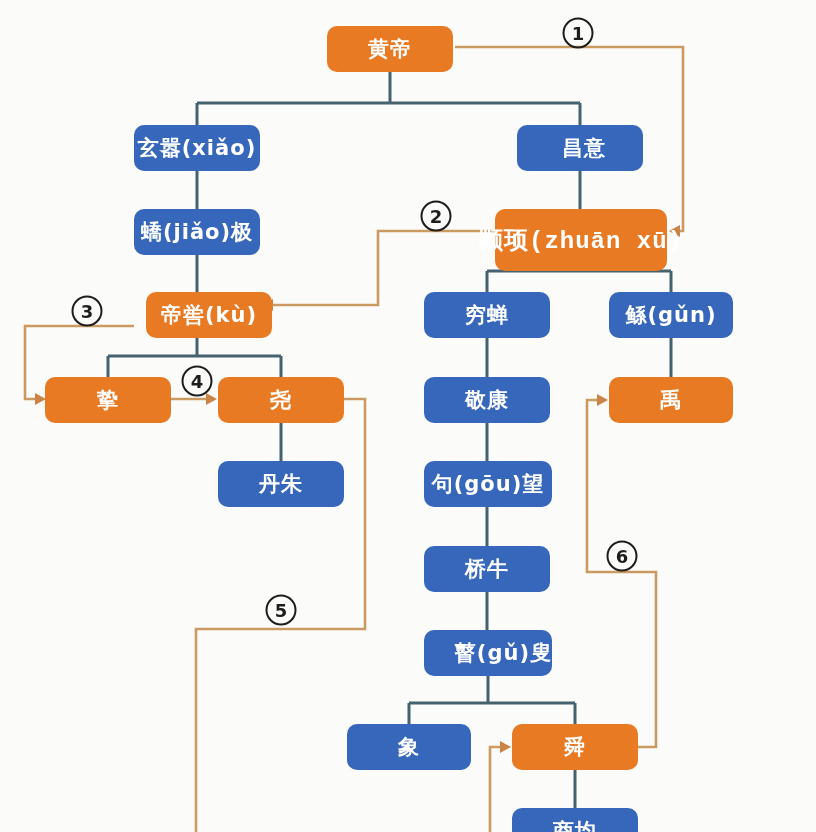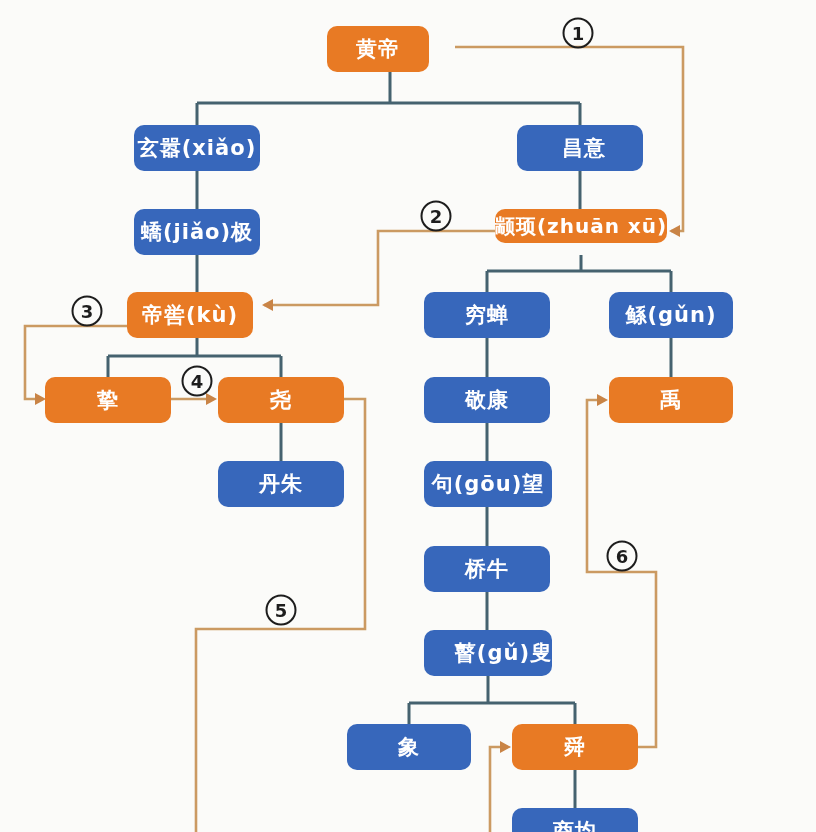--- a/index.html
+++ b/index.html
@@ -88,36 +88,36 @@
     <path class="succ" d="M171 399 H214"></path>
     <polygon class="arrowhead" points="217,399 206,393 206,405"></polygon>
 
     <path class="succ" d="M344 399 H365 V629 H196 V833 M490 833 V747 H508"></path>
     <polygon class="arrowhead" points="511,747 500,741 500,753"></polygon>
 
     <path class="succ" d="M638 747 H656 V572 H587 V400 H605"></path>
     <polygon class="arrowhead" points="608,400 597,394 597,406"></polygon>
   </svg>
 
-  <div class="node" style="left:327px; top:26px;  width:102px; height:46px;" data-color="orange">
+  <div class="node" style="left:327px; top:26px;  width:126px; height:46px;" data-color="orange">
       <span>黄帝</span>
     </div>
   <div class="node" style="left:134px; top:125px; width:126px; height:46px;" data-color="blue">
       <span>玄嚣(xiǎo)</span>
     </div>
   <div class="node" style="left:517px; top:125px; width:126px; height:46px;padding-left:8px;" data-color="blue">
       <span>昌意</span>
     </div>
   <div class="node" style="left:134px; top:209px; width:126px; height:46px;text-align:center;" data-color="blue">
       <span>蟜(jiǎo)极</span>
     </div>
-  <div class="node" style="left:495px; top:209px; width:172px; height:34px; font-size:20px;" data-color="orange">
+  <div class="node" style="left:495px; top:209px; width:172px; height:62px; font-size:24px;font-family:Liberation Mono, monospace;" data-color="orange">
       <span>颛顼(zhuān xū)</span>
     </div>
-  <div class="node" style="left:127px; top:292px; width:126px; height:46px;" data-color="orange">
+  <div class="node" style="left:146px; top:292px; width:126px; height:46px;" data-color="orange">
       <span>帝喾(kù)</span>
     </div>
   <div class="node" style="left:424px; top:292px; width:126px; height:46px;" data-color="blue">
       <span>穷蝉</span>
     </div>
   <div class="node" style="left:609px; top:292px; width:124px; height:46px;" data-color="blue">
       <span>鲧(gǔn)</span>
     </div>
   <div class="node" style="left:45px;  top:377px; width:126px; height:46px;" data-color="orange">
       <span>挚</span>

